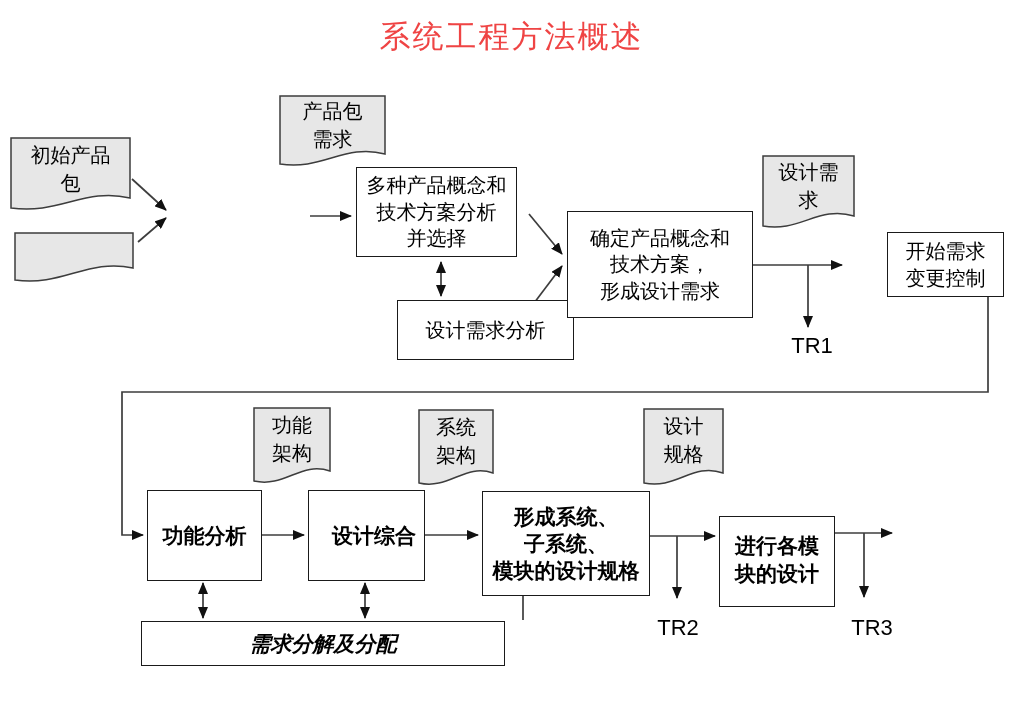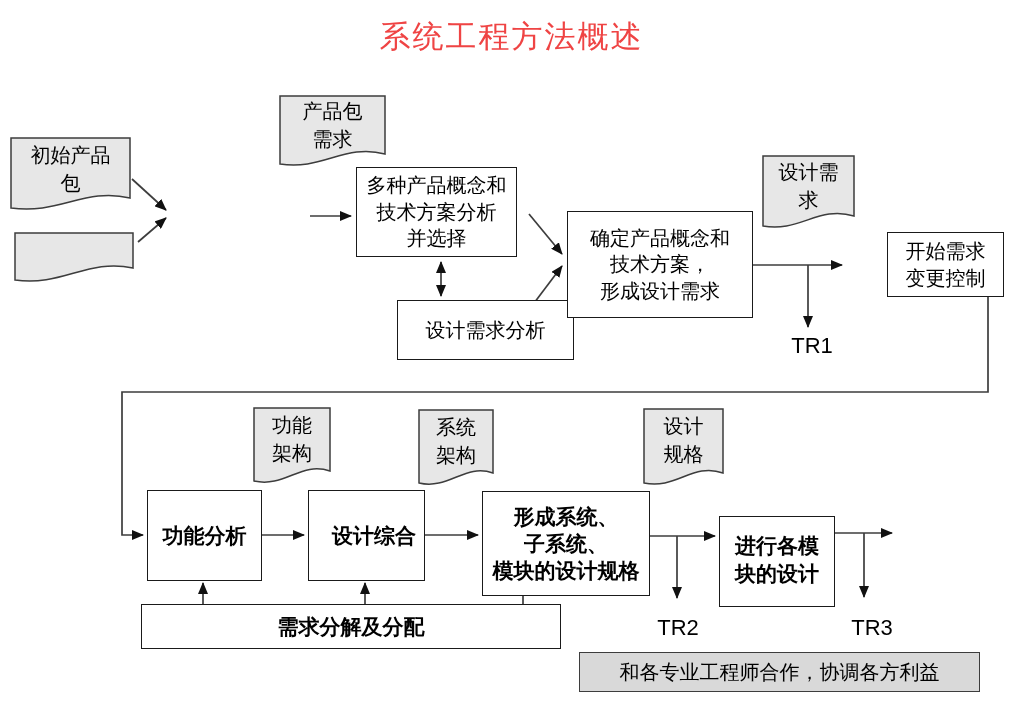--- a/index.html
+++ b/index.html
@@ -108,21 +108,21 @@
     <span>形成系统、
 子系统、
 模块的设计规格</span>
     </div>
 
   <div class="box bold" style="left:719px;top:516px;width:116px;height:91px;font-family:Liberation Mono, monospace;">
     <span>进行各模
 块的设计</span>
     </div>
 
-  <div class="box bold" style="left:141px;top:604px;width:420px;height:45px;">
+  <div class="box bold" style="left:141px;top:621px;width:364px;height:45px;font-style:italic;">
     <span>需求分解及分配</span>
     </div>
 
   <div class="doc-label" style="left:11px;top:140px;width:119px;height:60px;">
     <span>初始产品
 包</span>
     </div>
 
 
   <div class="doc-label" style="left:280px;top:98px;width:105px;height:56px;">
@@ -147,17 +147,14 @@
 
   <div class="doc-label" style="left:644px;top:411px;width:79px;height:60px;">
     <span>设计
 规格</span>
     </div>
 
   <div class="tr" style="left:780px;top:333px;">TR1</div>
   <div class="tr" style="left:646px;top:615px;">TR2</div>
   <div class="tr" style="left:840px;top:615px;">TR3</div>
 
-  <div class="note">
-    <span>和各专业工程师合作，协调各方利益</span>
-    </div>
 
 </div>
 
 </body></html>

